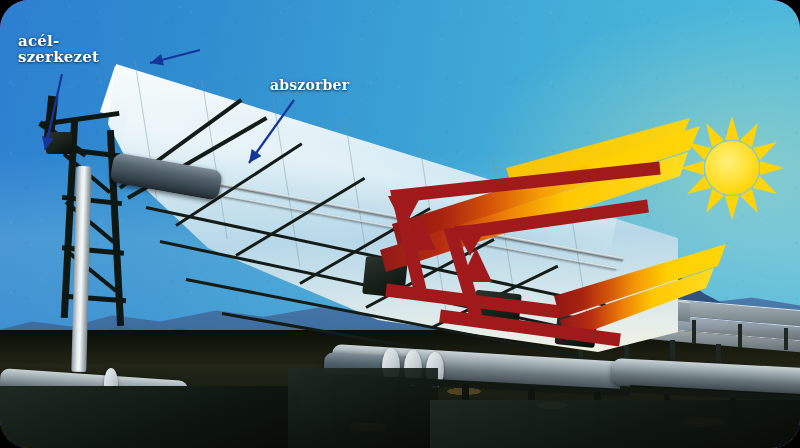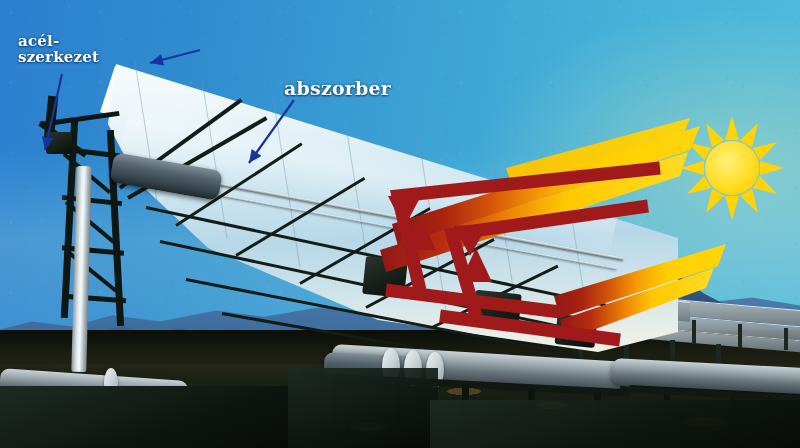--- a/index.html
+++ b/index.html
@@ -1,20 +1,21 @@
 <!DOCTYPE html>
 <html lang="hu"><head>
 <meta charset="utf-8">
 <title>Parabolatükör</title>
 <style>
   html,body{margin:0;padding:0;background:#000;}
   #stage{
     position:relative;width:800px;height:448px;overflow:hidden;
     font-family:"Liberation Sans", sans-serif;
     background:#d946ef;
+    border-radius:29px;
   }
   #stage *{box-sizing:border-box;}
   .layer{position:absolute;inset:0;}
 
   
   .sky{
     background:
       radial-gradient(ellipse 420px 260px at 735px 168px, rgba(255,245,170,.34) 0%, rgba(255,240,160,0) 62%),
       linear-gradient(100deg,#2d7fd0 0%, #2f8ccf 22%, #3a9fd4 46%, #44b0d8 68%, #4cb8db 88%, #54bcdc 100%);
   }
@@ -367,15 +368,15 @@
       <line x1="200" y1="50" x2="150" y2="63" stroke="#16359b" stroke-width="2.2"></line>
       <polygon points="150,63 161.07188947765783,53.92182488632601 164.09149569883724,65.53569496778528" fill="#16359b"></polygon>
       <line x1="294" y1="100" x2="249" y2="163" stroke="#16359b" stroke-width="2.2"></line>
       <polygon points="249,163 251.6736956911078,148.93403571199786 261.43849734558864,155.90889403662703" fill="#16359b"></polygon>
     </svg>
 
   <div class="label" style="left:18px;top:34px;font-size:15px;">acél-
 szerkezet</div>
 
 
-  <div class="label" style="left:284px;top:78px;font-size:19px;">abszorber</div>
+  <div class="label" style="left:270px;top:78px;font-size:14px;">abszorber</div>
 
 </div>
 
 </body></html>

